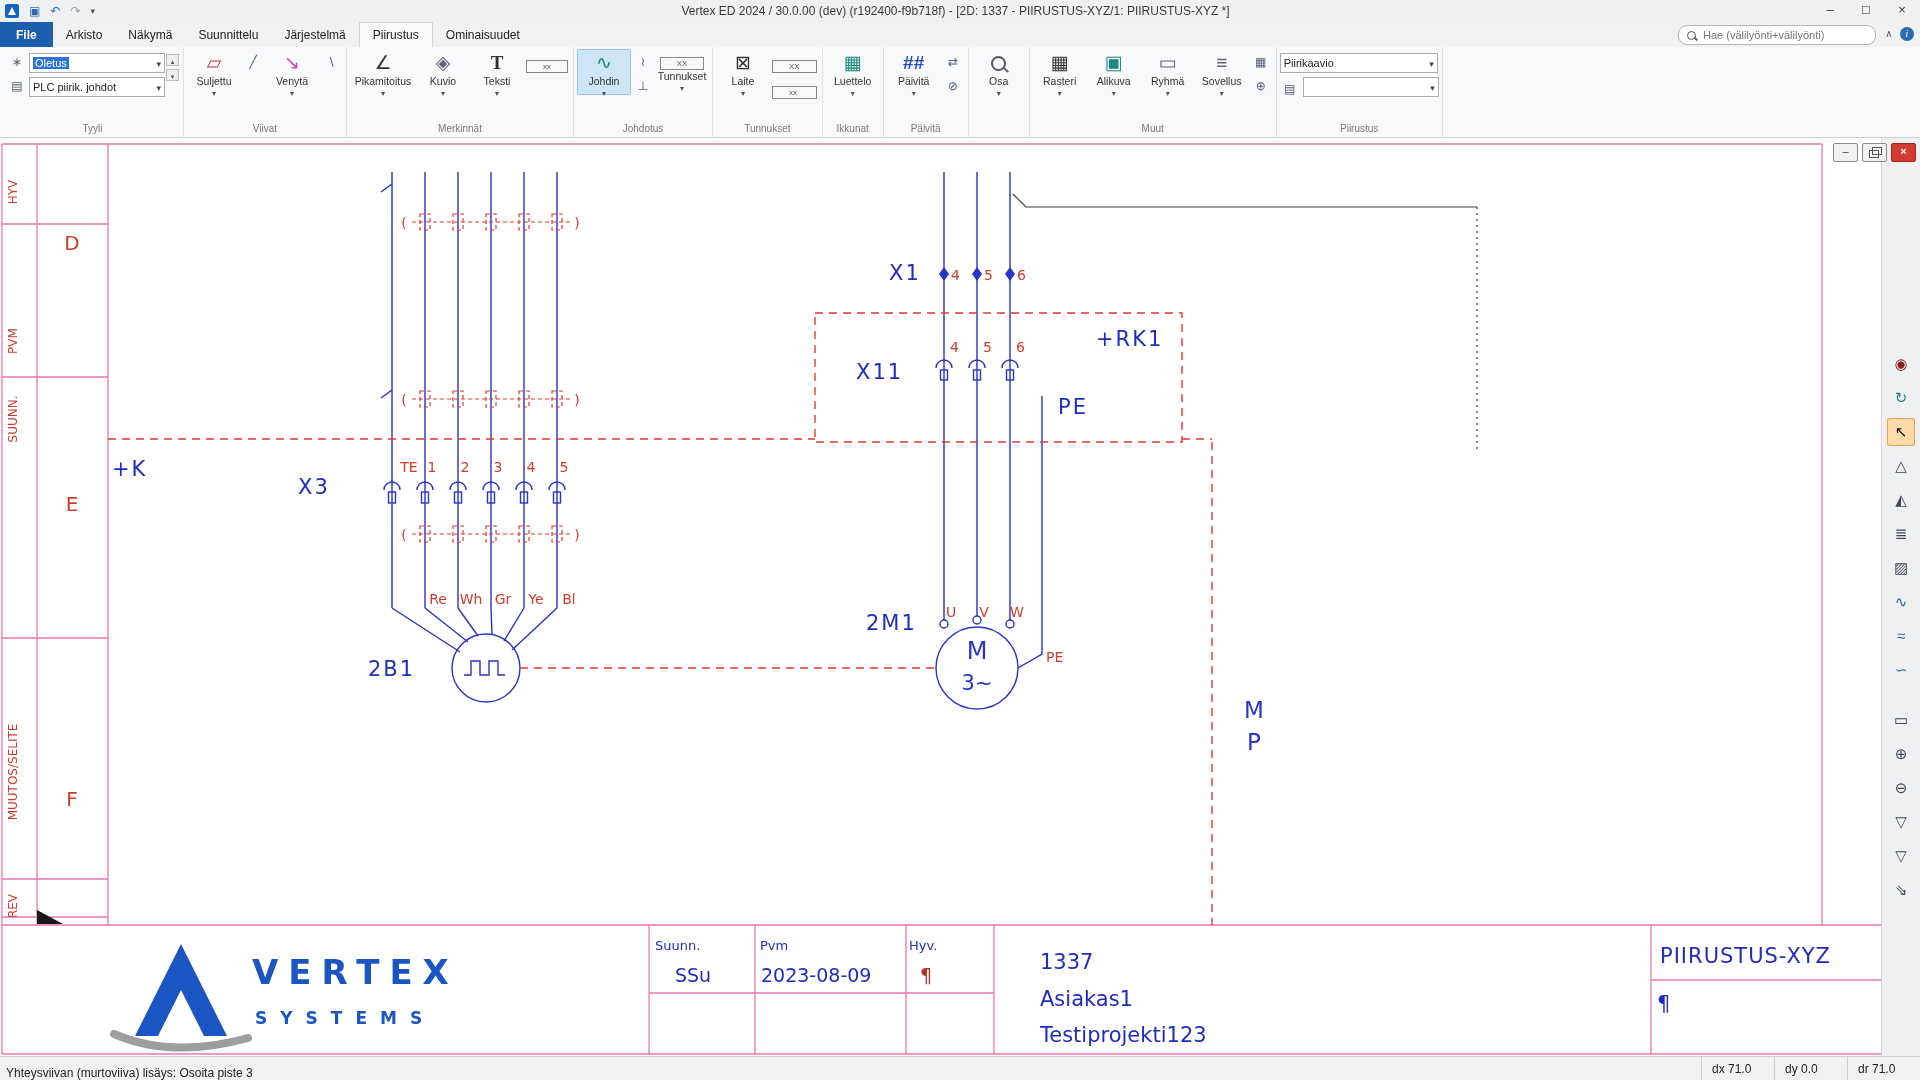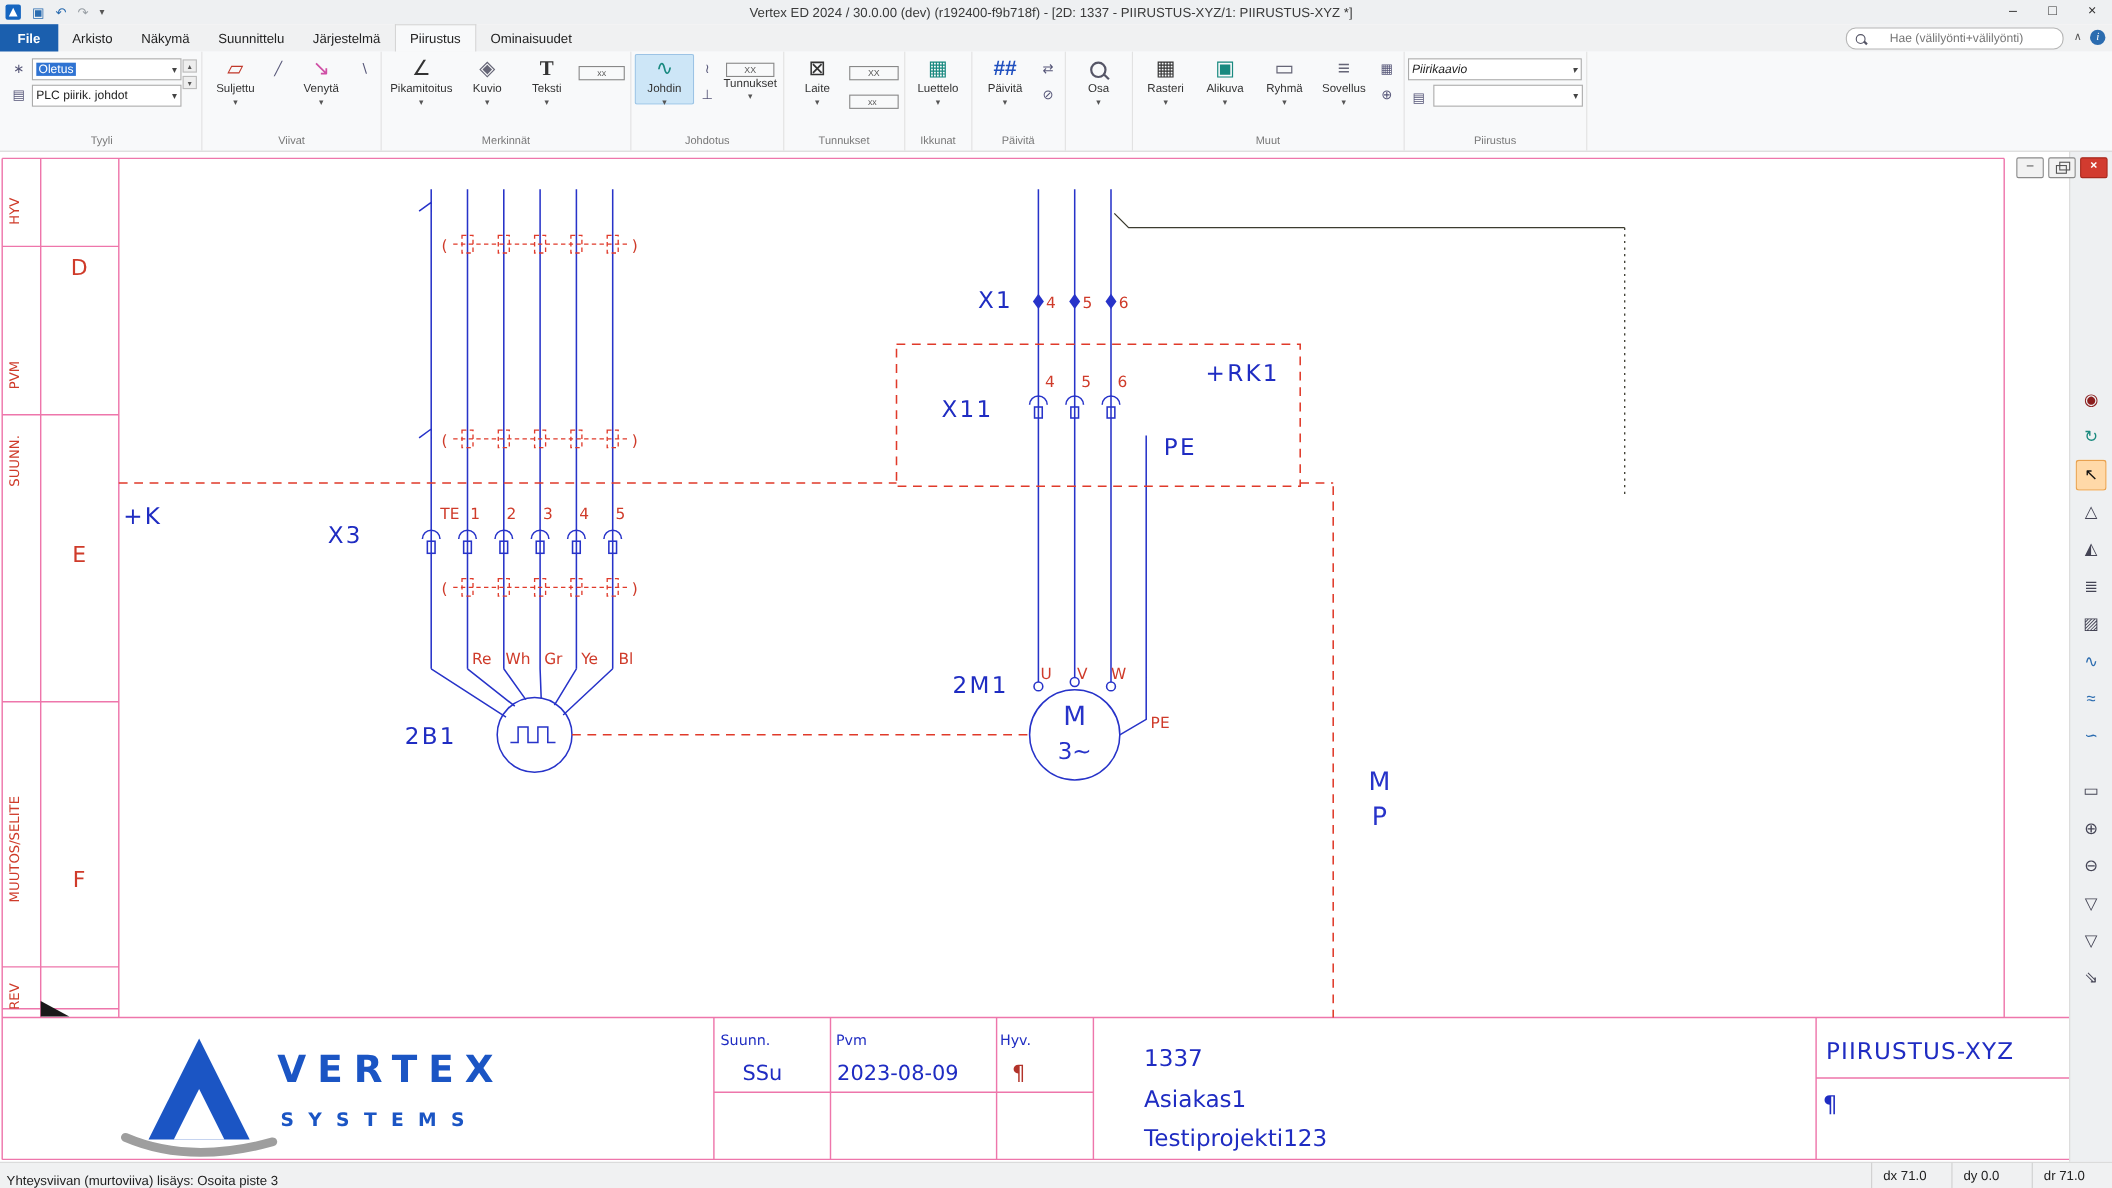--- a/index.html
+++ b/index.html
@@ -16,21 +16,21 @@
   .tb-title{flex:1;text-align:center;color:#3a3a3a;white-space:nowrap;overflow:hidden;}
   .winbtns{display:flex;flex:none;}
   .win-btn{width:36px;height:22px;text-align:center;line-height:20px;font-size:13px;color:#333;}
 
   
   .menubar{height:25px;background:#f0f1f2;display:flex;align-items:stretch;font-size:12px;flex:none;}
   .file-tab{background:#1b5fae;color:#fff;padding:0 16px;display:flex;align-items:center;font-weight:bold;}
   .mtab{padding:0 13px;display:flex;align-items:center;color:#222;}
   .mtab.active{background:#f8f9fa;border:1px solid #d5d5d5;border-bottom:none;}
   .mb-spacer{flex:1;}
-  .searchbox{width:180px;height:18px;border:1px solid #b5b5b5;border-radius:9px;background:#fff;display:flex;align-items:center;gap:20px;padding:0 8px;margin:3px 4px 0 0;}
+  .searchbox{width:180px;height:18px;border:1px solid #b5b5b5;border-radius:9px;background:#fff;display:flex;align-items:center;gap:5px;padding:0 8px;margin:3px 4px 0 0;}
   .searchbox input{border:none;outline:none;font-size:11px;color:#555;width:100%;background:transparent;font-family:"Liberation Sans",sans-serif;}
   .mag{width:7px;height:7px;border:1.5px solid #556;border-radius:50%;position:relative;flex:none;}
   .mag::after{content:"";position:absolute;width:4px;height:1.5px;background:#556;transform:rotate(45deg);right:-3px;bottom:-1px;}
   .collapse-btn{width:18px;text-align:center;line-height:24px;color:#555;font-size:10px;}
   .helpi{width:14px;height:14px;border-radius:50%;background:#2b6cb0;color:#fff;font-size:10px;line-height:14px;text-align:center;margin:5px 6px 0 2px;font-style:italic;font-family:"Liberation Serif",serif;}
 
   
   .ribbon{height:90px;background:#f8f9fa;border-bottom:1px solid #cfcfcf;display:flex;align-items:stretch;padding:0 2px;flex:none;}
   .rgroup{border-right:1px solid #e2e2e2;display:flex;flex-direction:column;padding:2px 3px 0;}
   .rg-body{flex:1;display:flex;align-items:flex-start;}
@@ -44,21 +44,21 @@
   .dd::after{content:"▾";font-size:8px;color:#555;}
   .caret{margin-left:auto;}
   .caret::after{content:"▾";font-size:9px;color:#444;}
   .bigbtn.active{background:#cde6f7;box-shadow:inset 0 0 0 1px #9cc3e5;}
   .smcol{display:flex;flex-direction:column;gap:6px;padding:4px 2px 0;}
   .smbtn{width:20px;height:18px;text-align:center;line-height:18px;font-size:12px;color:#557;}
   .combocol{display:flex;flex-direction:column;padding-top:4px;}
   .combo{width:128px;height:18px;border:1px solid #ababab;background:#fff;display:flex;align-items:center;font-size:11px;color:#222;padding:0 3px;margin-bottom:4px;}
   .combo .txt{white-space:nowrap;overflow:hidden;}
   .combo.sel .txt{background:#2f73d2;color:#fff;padding:0 2px;}
-  .combo.w150{width:150px;font-style:italic;} .combo.w128{width:128px;}
+  .combo.w150{width:150px;} .combo.w128{width:128px;}
   .spincol{display:flex;flex-direction:column;gap:3px;padding:5px 1px 0;}
   .spin{width:11px;height:10px;border:1px solid #bbb;background:#eee;text-align:center;line-height:8px;}
   .spin-up::after{content:"▴";font-size:7px;color:#555;}
   .spin-dn::after{content:"▾";font-size:7px;color:#555;}
   .c-red{color:#c0392b;} .c-mag{color:#cf4fa5;} .c-teal{color:#18897f;}
   .c-gray{color:#667;} .c-dark{color:#333;} .c-nav{color:#1f4fbf;font-weight:bold;}
   .ict{font-family:"Liberation Serif",serif;font-weight:bold;color:#333;}
   .tagic{display:inline-block;border:1px solid #888;color:#555;font-size:8px;line-height:11px;padding:0 16px;margin-top:7px;}
   .mag-lg{width:11px;height:11px;border-width:2px;margin-top:6px;display:inline-block;}
   .mag-lg::after{width:6px;height:2px;right:-5px;bottom:-2px;}

